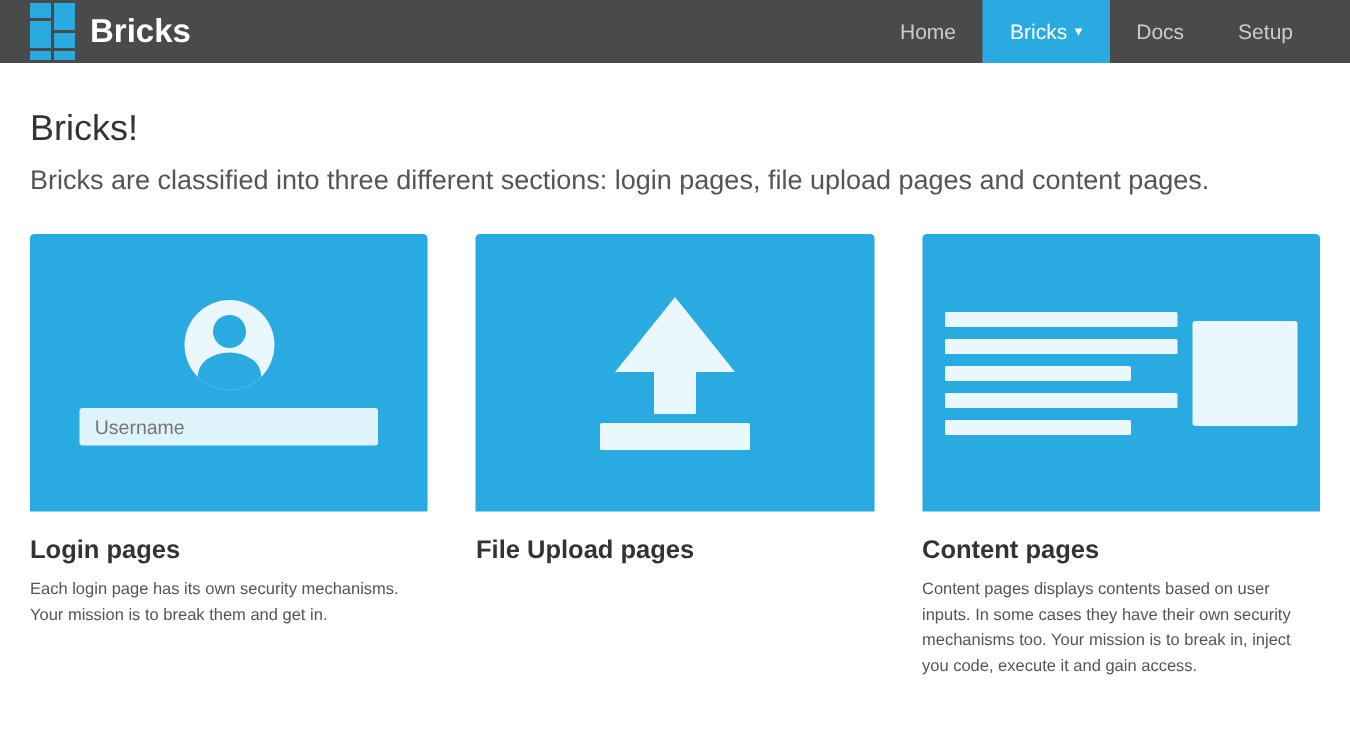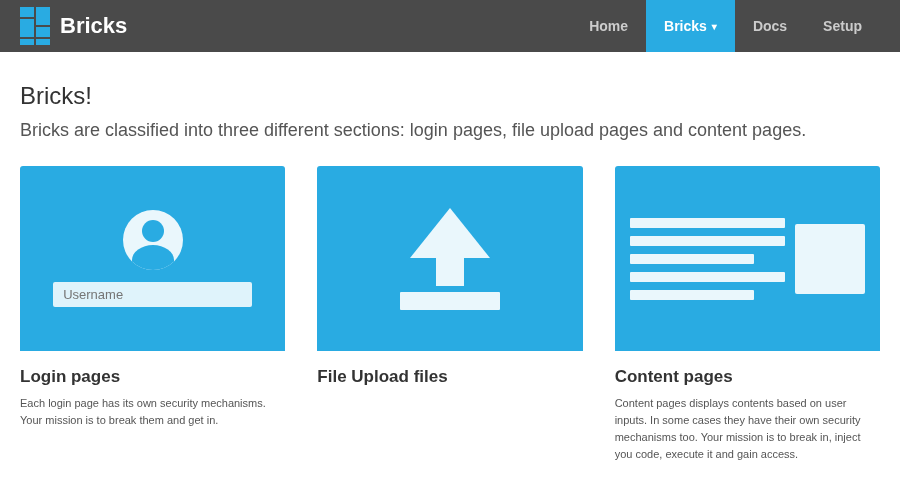--- a/index.html
+++ b/index.html
@@ -5,21 +5,21 @@
     * { margin: 0; padding: 0; box-sizing: border-box; }
     body { font-family: Arial, Helvetica, sans-serif; font-size: 14px; color: #333; background: #fff; }
 
     
     nav {
       background: #4a4a4a;
       display: flex;
       align-items: center;
       justify-content: space-between;
       padding: 0 20px;
-      height: 52px;
+      height: 42px;
     }
     .nav-logo {
       display: flex;
       align-items: center;
       gap: 10px;
     }
     .logo-icon-inner {
       display: grid;
       grid-template-columns: 14px 14px;
       grid-template-rows: 10px 6px 10px 6px;
@@ -45,21 +45,20 @@
     .nav-link {
       color: #ccc;
       text-decoration: none;
       padding: 0 18px;
       height: 100%;
       display: flex;
       align-items: center;
       font-size: 14px;
       cursor: pointer;
       transition: background 0.2s;
-      font-weight: bold;
     }
     .nav-link.active { background: #29abe2; color: #fff; }
     .nav-link.dropdown { gap: 5px; }
     .dropdown-arrow { font-size: 10px; }
 
     
     .main-content {
       max-width: 900px;
       margin: 0 auto;
       padding: 30px 20px;
@@ -270,21 +269,21 @@
 
     <div class="card">
       <div class="card-image">
         <div class="upload-icon-wrap">
           <div class="upload-arrow"></div>
           <div class="upload-shaft"></div>
           <div class="upload-base"></div>
         </div>
       </div>
       <div class="card-body">
-        <div class="card-title">File Upload files</div>
+        <div class="card-title">File Upload pages</div>
       </div>
     </div>
 
     <div class="card">
       <div class="card-image">
         <div class="content-icon-wrap">
           <div class="content-lines">
             <div class="content-line"></div>
             <div class="content-line"></div>
             <div class="content-line short"></div>

